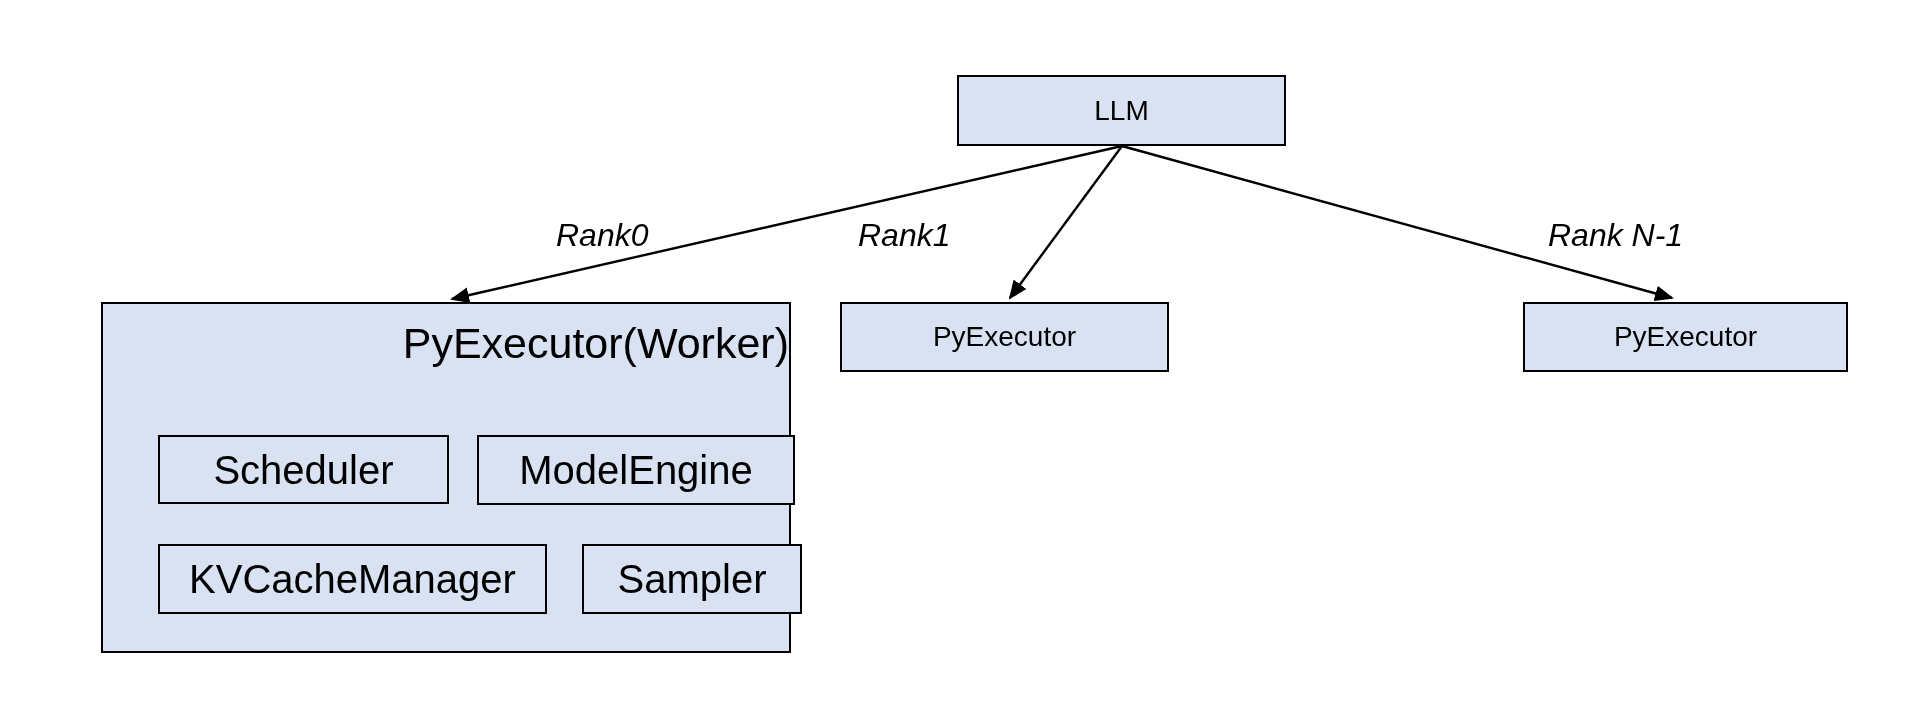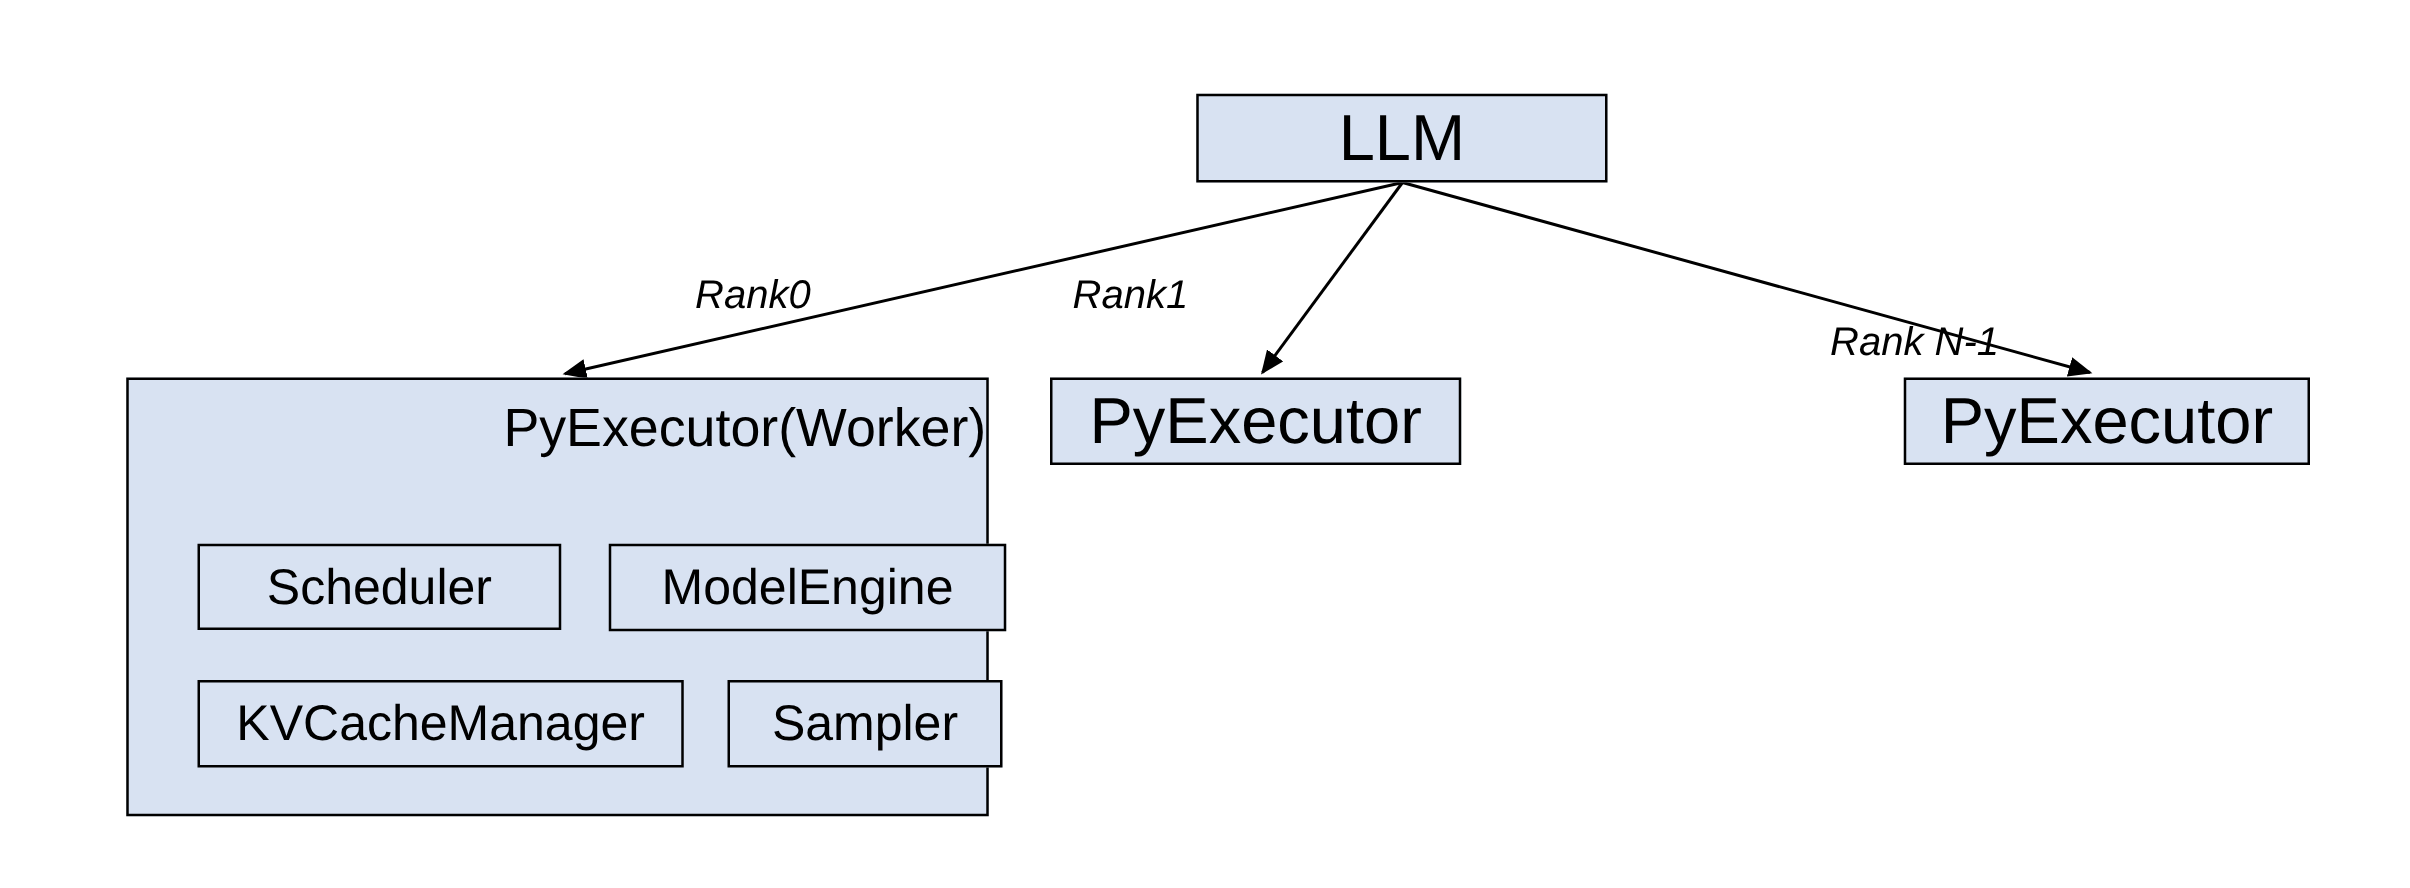--- a/index.html
+++ b/index.html
@@ -31,21 +31,21 @@
   .node {
     position: absolute;
     background: var(--node-fill, #d8e2f2);
     border: 2.5px solid var(--node-border, #000000);
     box-sizing: border-box;
     display: flex;
     align-items: center;
     justify-content: center;
   }
   .node-label {
-    font-size: 52px;
+    font-size: 28px;
     line-height: 1;
     white-space: nowrap;
   }
   .node-llm    { left: 957px;  top: 75px;  width: 329px; height: 71px; }
   .node-rank1  { left: 840px;  top: 302px; width: 329px; height: 70px; }
   .node-rankn  { left: 1523px; top: 302px; width: 325px; height: 70px; }
   .worker-box {
     position: absolute;
     left: 101px;
     top: 302px;
@@ -75,33 +75,33 @@
     justify-content: center;
     margin-left: 31px;
   }
   .component-label {
     font-size: 40px;
     line-height: 1;
     white-space: nowrap;
   }
   
   .comp-scheduler      { left: 24px;  top: 131px; width: 291px; height: 69px; }
-  .comp-modelengine    { left: 353px; top: 131px; width: 318px; height: 70px; }
+  .comp-modelengine    { left: 343px; top: 131px; width: 318px; height: 70px; }
   .comp-kvcachemanager { left: 24px;  top: 240px; width: 389px; height: 70px; }
   .comp-sampler        { left: 448px; top: 240px; width: 220px; height: 70px; }
   .edge-label {
     position: absolute;
     font-size: 32px;
     line-height: 1;
     white-space: nowrap;
     font-style: italic;
   }
   .label-rank0 { left: 556px;  top: 219px; }
   .label-rank1 { left: 858px;  top: 219px; }
-  .label-rankn { left: 1464px; top: 219px; margin-top: 38px; }
+  .label-rankn { left: 1548px; top: 219px; }
 </style>
 </head>
 <body>
 
 <div class="canvas" style="--node-fill: #d8e2f2; --node-border: #000000; --line: #000000; --bg: #ffffff;">
 
   <svg class="edges-layer" viewBox="0 0 1928 710" xmlns="http://www.w3.org/2000/svg">
     <defs>
       <marker id="arrowhead" markerUnits="userSpaceOnUse" markerWidth="20" markerHeight="16" refX="17" refY="8" orient="auto">
         <path d="M0,0 L19,8 L0,16 Z" fill="#000000"></path>

